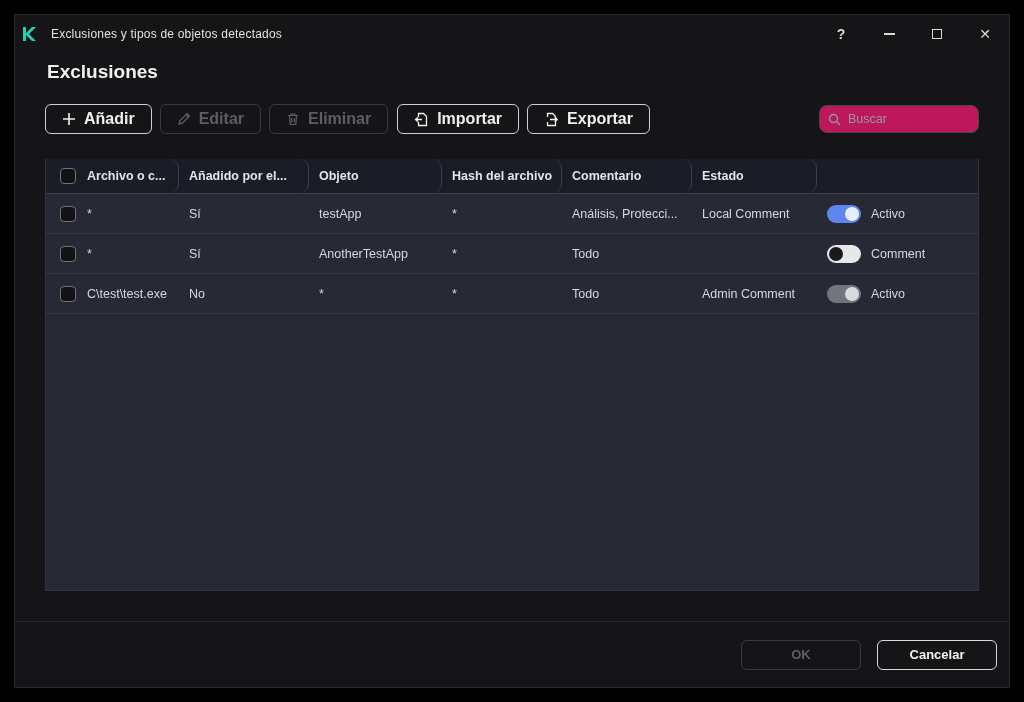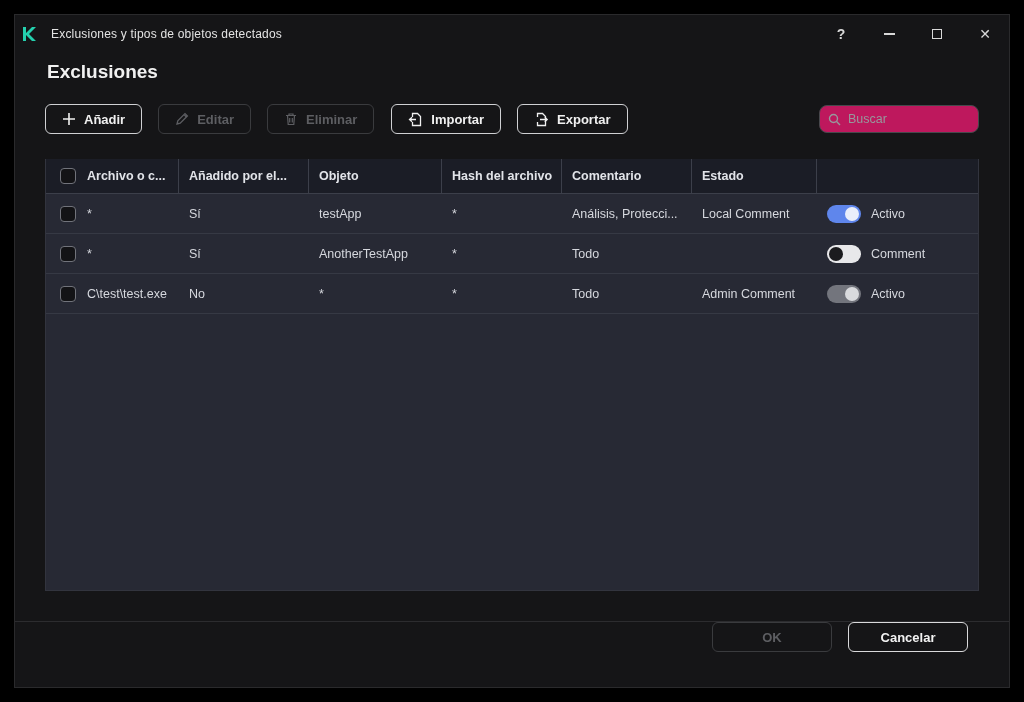--- a/index.html
+++ b/index.html
@@ -25,42 +25,42 @@
 
   
   .page-heading { position:absolute; top:46px; left:32px; font-size:19px;
                   font-weight:bold; color:#f1f1f1; }
 
   
   .toolbar { position:absolute; top:89px; left:30px; right:30px; height:30px;
              display:flex; align-items:center; }
   .tbtn { height:30px; display:inline-flex; align-items:center; gap:8px;
           padding:0 16px; border:1px solid #cfd0d3; border-radius:6px;
-          background:transparent; color:#f0f0f0; font-size:13px; font-weight:600;
-          font-family:inherit; margin-right:16px; }
+          background:transparent; color:#f0f0f0; font-size:16px; font-weight:600;
+          font-family:inherit; margin-right:8px; }
   .tbtn svg { display:block; }
   .tbtn.disabled { border-color:#3a3b3e; color:#5d5e62; }
   .tbtn.group-gap { margin-left:1px; }
   .searchbox { margin-left:auto; width:160px; height:28px; background:#be185d;
                border:1px solid #47484c; border-radius:8px; display:flex;
                align-items:center; padding:0 8px; gap:7px; }
   .searchbox input { flex:1; background:transparent; border:none; outline:none;
                      color:#cfcfd2; font-size:12.5px; font-family:inherit; min-width:0; }
   .searchbox input::placeholder { color:#97989c; opacity:1; }
 
   
   .table { position:absolute; top:144px; left:30px; right:30px; bottom:96px;
            background:#272934; border:1px solid #32343e; border-top:none; }
   .tr { display:grid;
         grid-template-columns:133px 130px 133px 120px 130px 125px 145px 1fr;
         align-items:center; }
   .thead { background:#1b1d26; height:35px; border-bottom:1px solid #3c3f4a; }
   .thead .th { color:#e2e4e9; font-size:12.5px; font-weight:bold; height:100%;
                display:flex; align-items:center; padding-left:10px;
-               border-right:1px solid #3c3f4a; }
+               border-right:1px solid #3c3f4a;border-radius:9px; }
   .thead .th:last-child { border-right:none; }
   .thead .th.first { padding-left:14px; gap:11px; }
   .row { height:40px; border-bottom:1px solid #363944; color:#d6d8de;
          font-size:12.5px; }
   .row .td { padding-left:10px; overflow:hidden; white-space:nowrap; }
   .row .td.first { padding-left:14px; display:flex; align-items:center; gap:11px; }
   .checkbox { width:16px; height:16px; flex:0 0 16px; border:1.5px solid #71737b;
               border-radius:4px; background:#131316; }
   .state-cell { display:flex; align-items:center; gap:10px; }
   .toggle { width:34px; height:18px; border-radius:9px; position:relative;
@@ -69,22 +69,22 @@
                   border-radius:50%; }
   .toggle.on { background:#5f86ec; }
   .toggle.on .knob { right:2px; background:#e9eefb; }
   .toggle.off { background:#e8e8ea; }
   .toggle.off .knob { left:2px; background:#1b1b1e; }
   .toggle.on-disabled { background:#73757d; }
   .toggle.on-disabled .knob { right:2px; background:#d9dadd; }
 
   
   .footer { position:absolute; left:0; right:0; bottom:0; height:66px;
-            border-top:1px solid #2c2c2f; display:flex; align-items:flex-start;
-            justify-content:flex-end; padding-right:41px; gap:16px; }
+            border-top:1px solid #2c2c2f; display:flex; align-items:center;
+            justify-content:flex-end; padding-right:12px; gap:16px; }
   .fbtn { width:120px; height:30px; border-radius:6px; background:transparent;
           font-size:13px; font-weight:600; font-family:inherit; }
   .fbtn.disabled { border:1px solid #3a3b3e; color:#5d5e62; }
   .fbtn.primary { border:1px solid #d9d9db; color:#f2f2f2; }
 </style>
 </head>
 <body>
 
 <div class="window">
 

